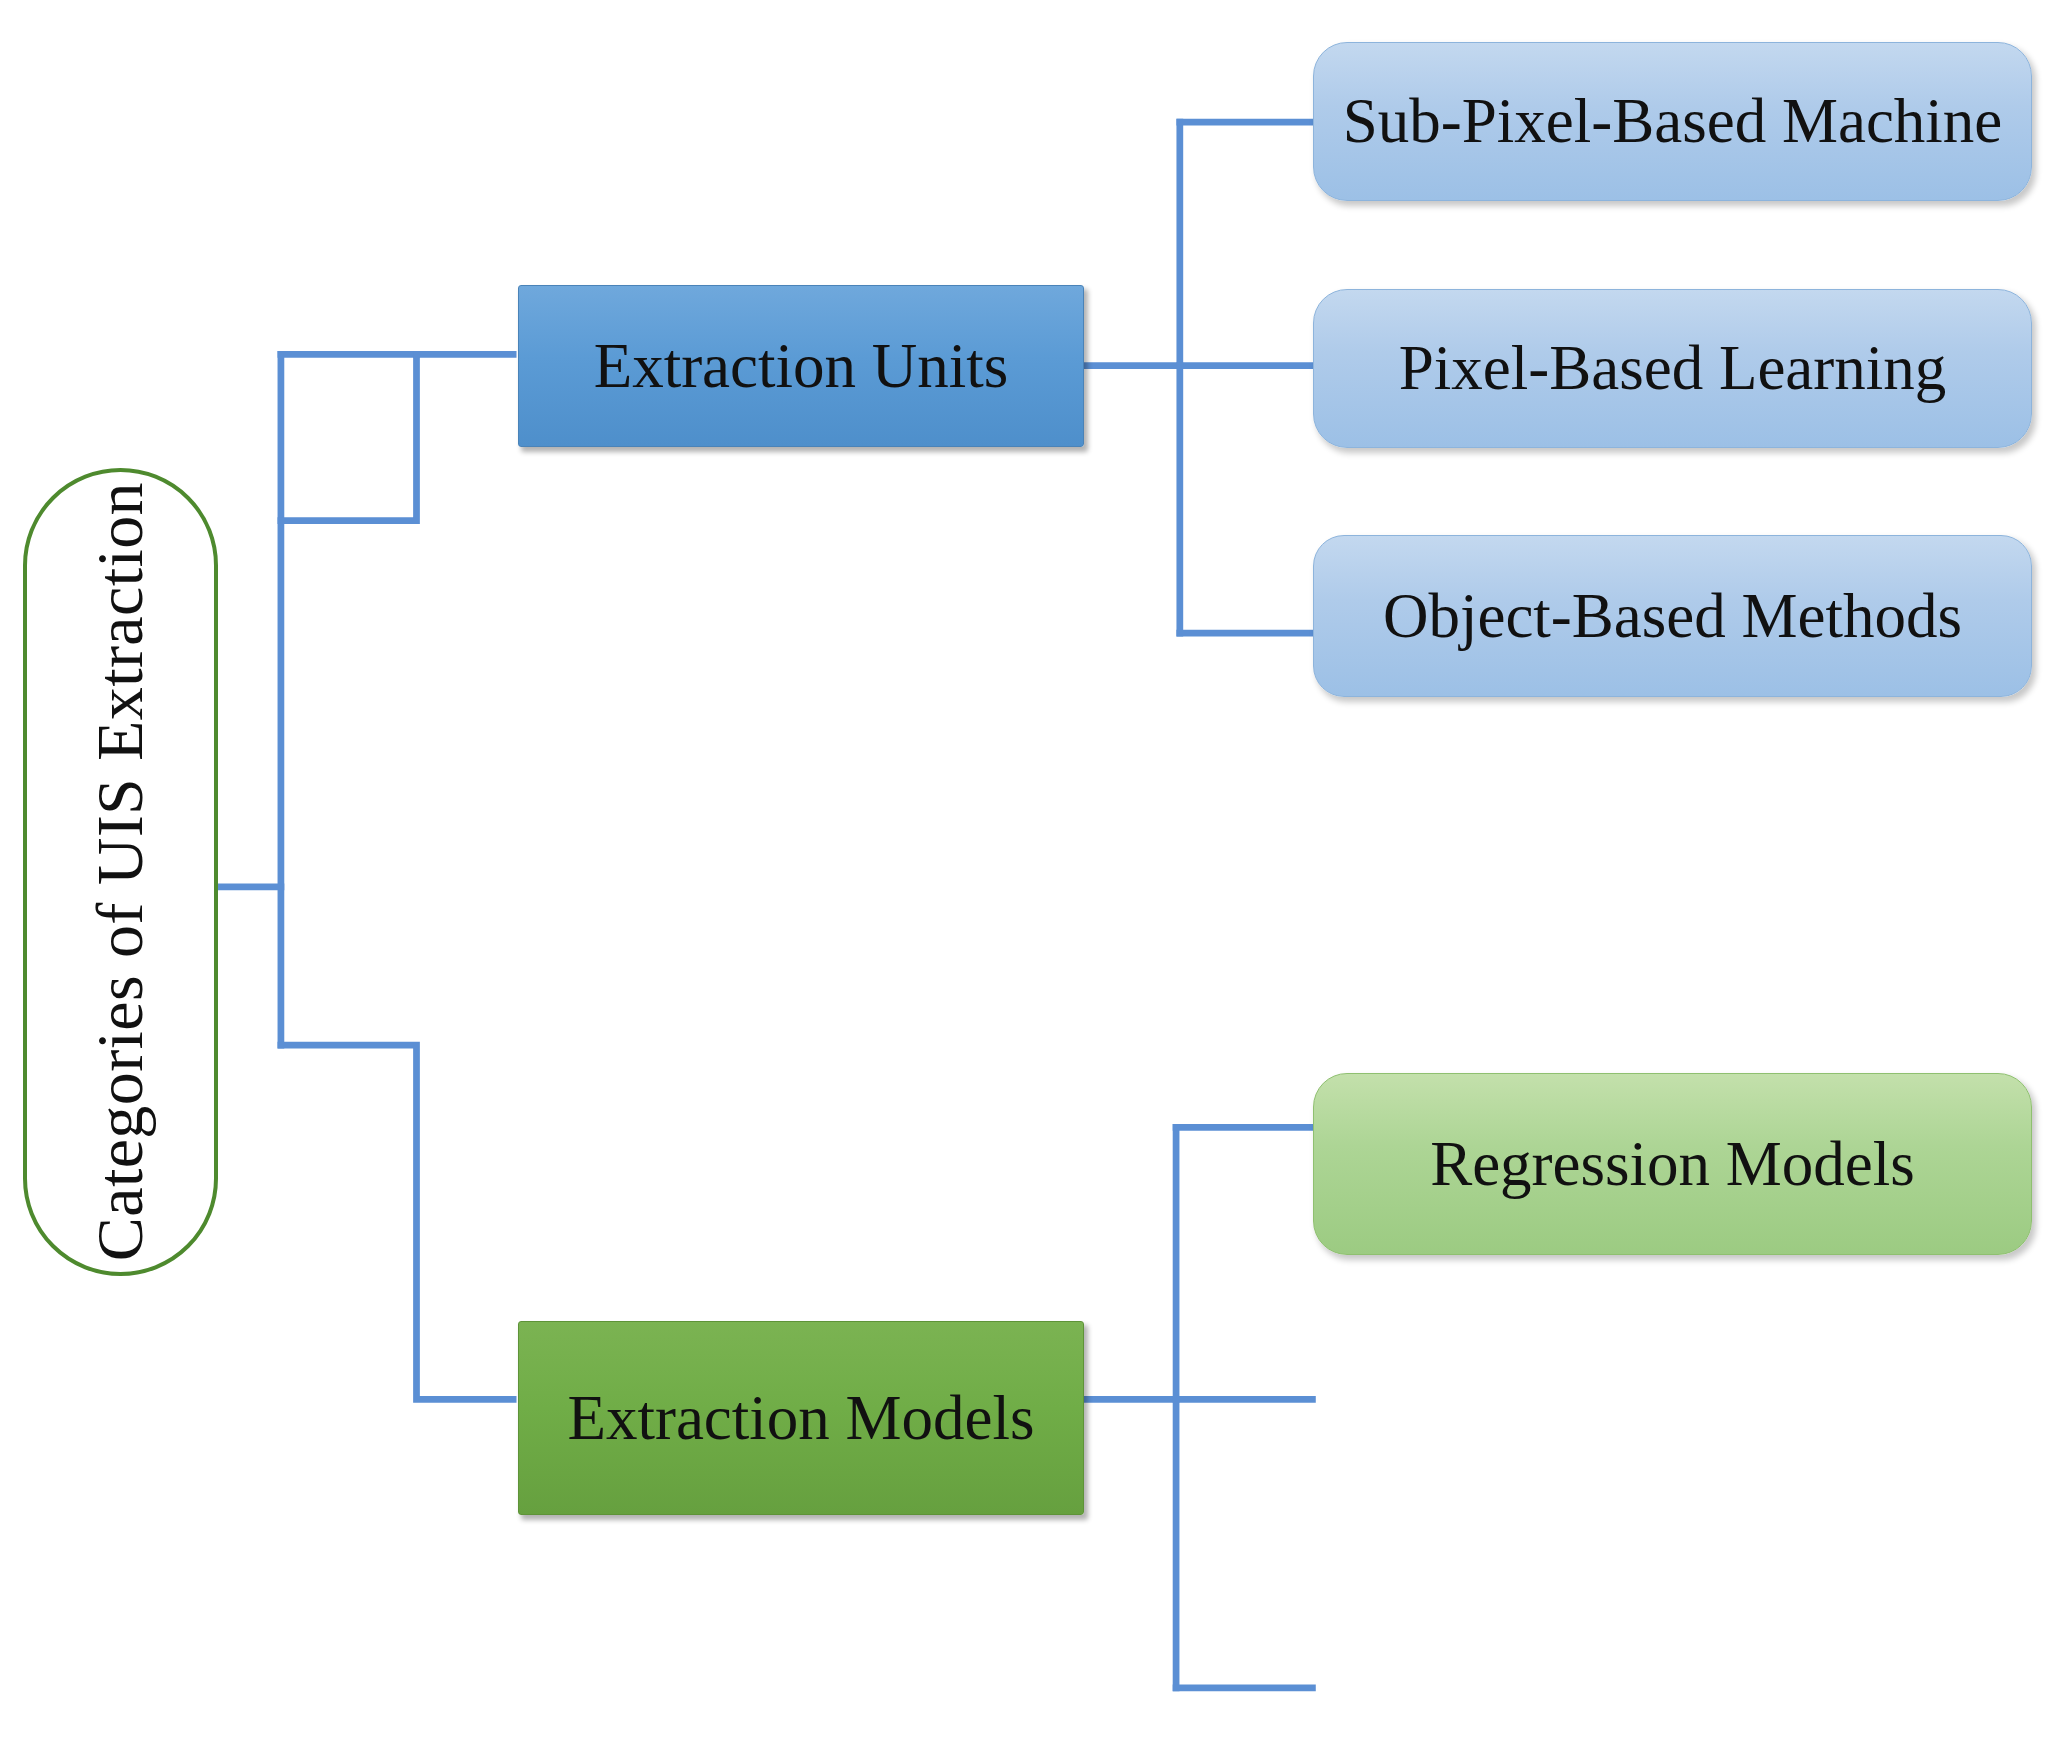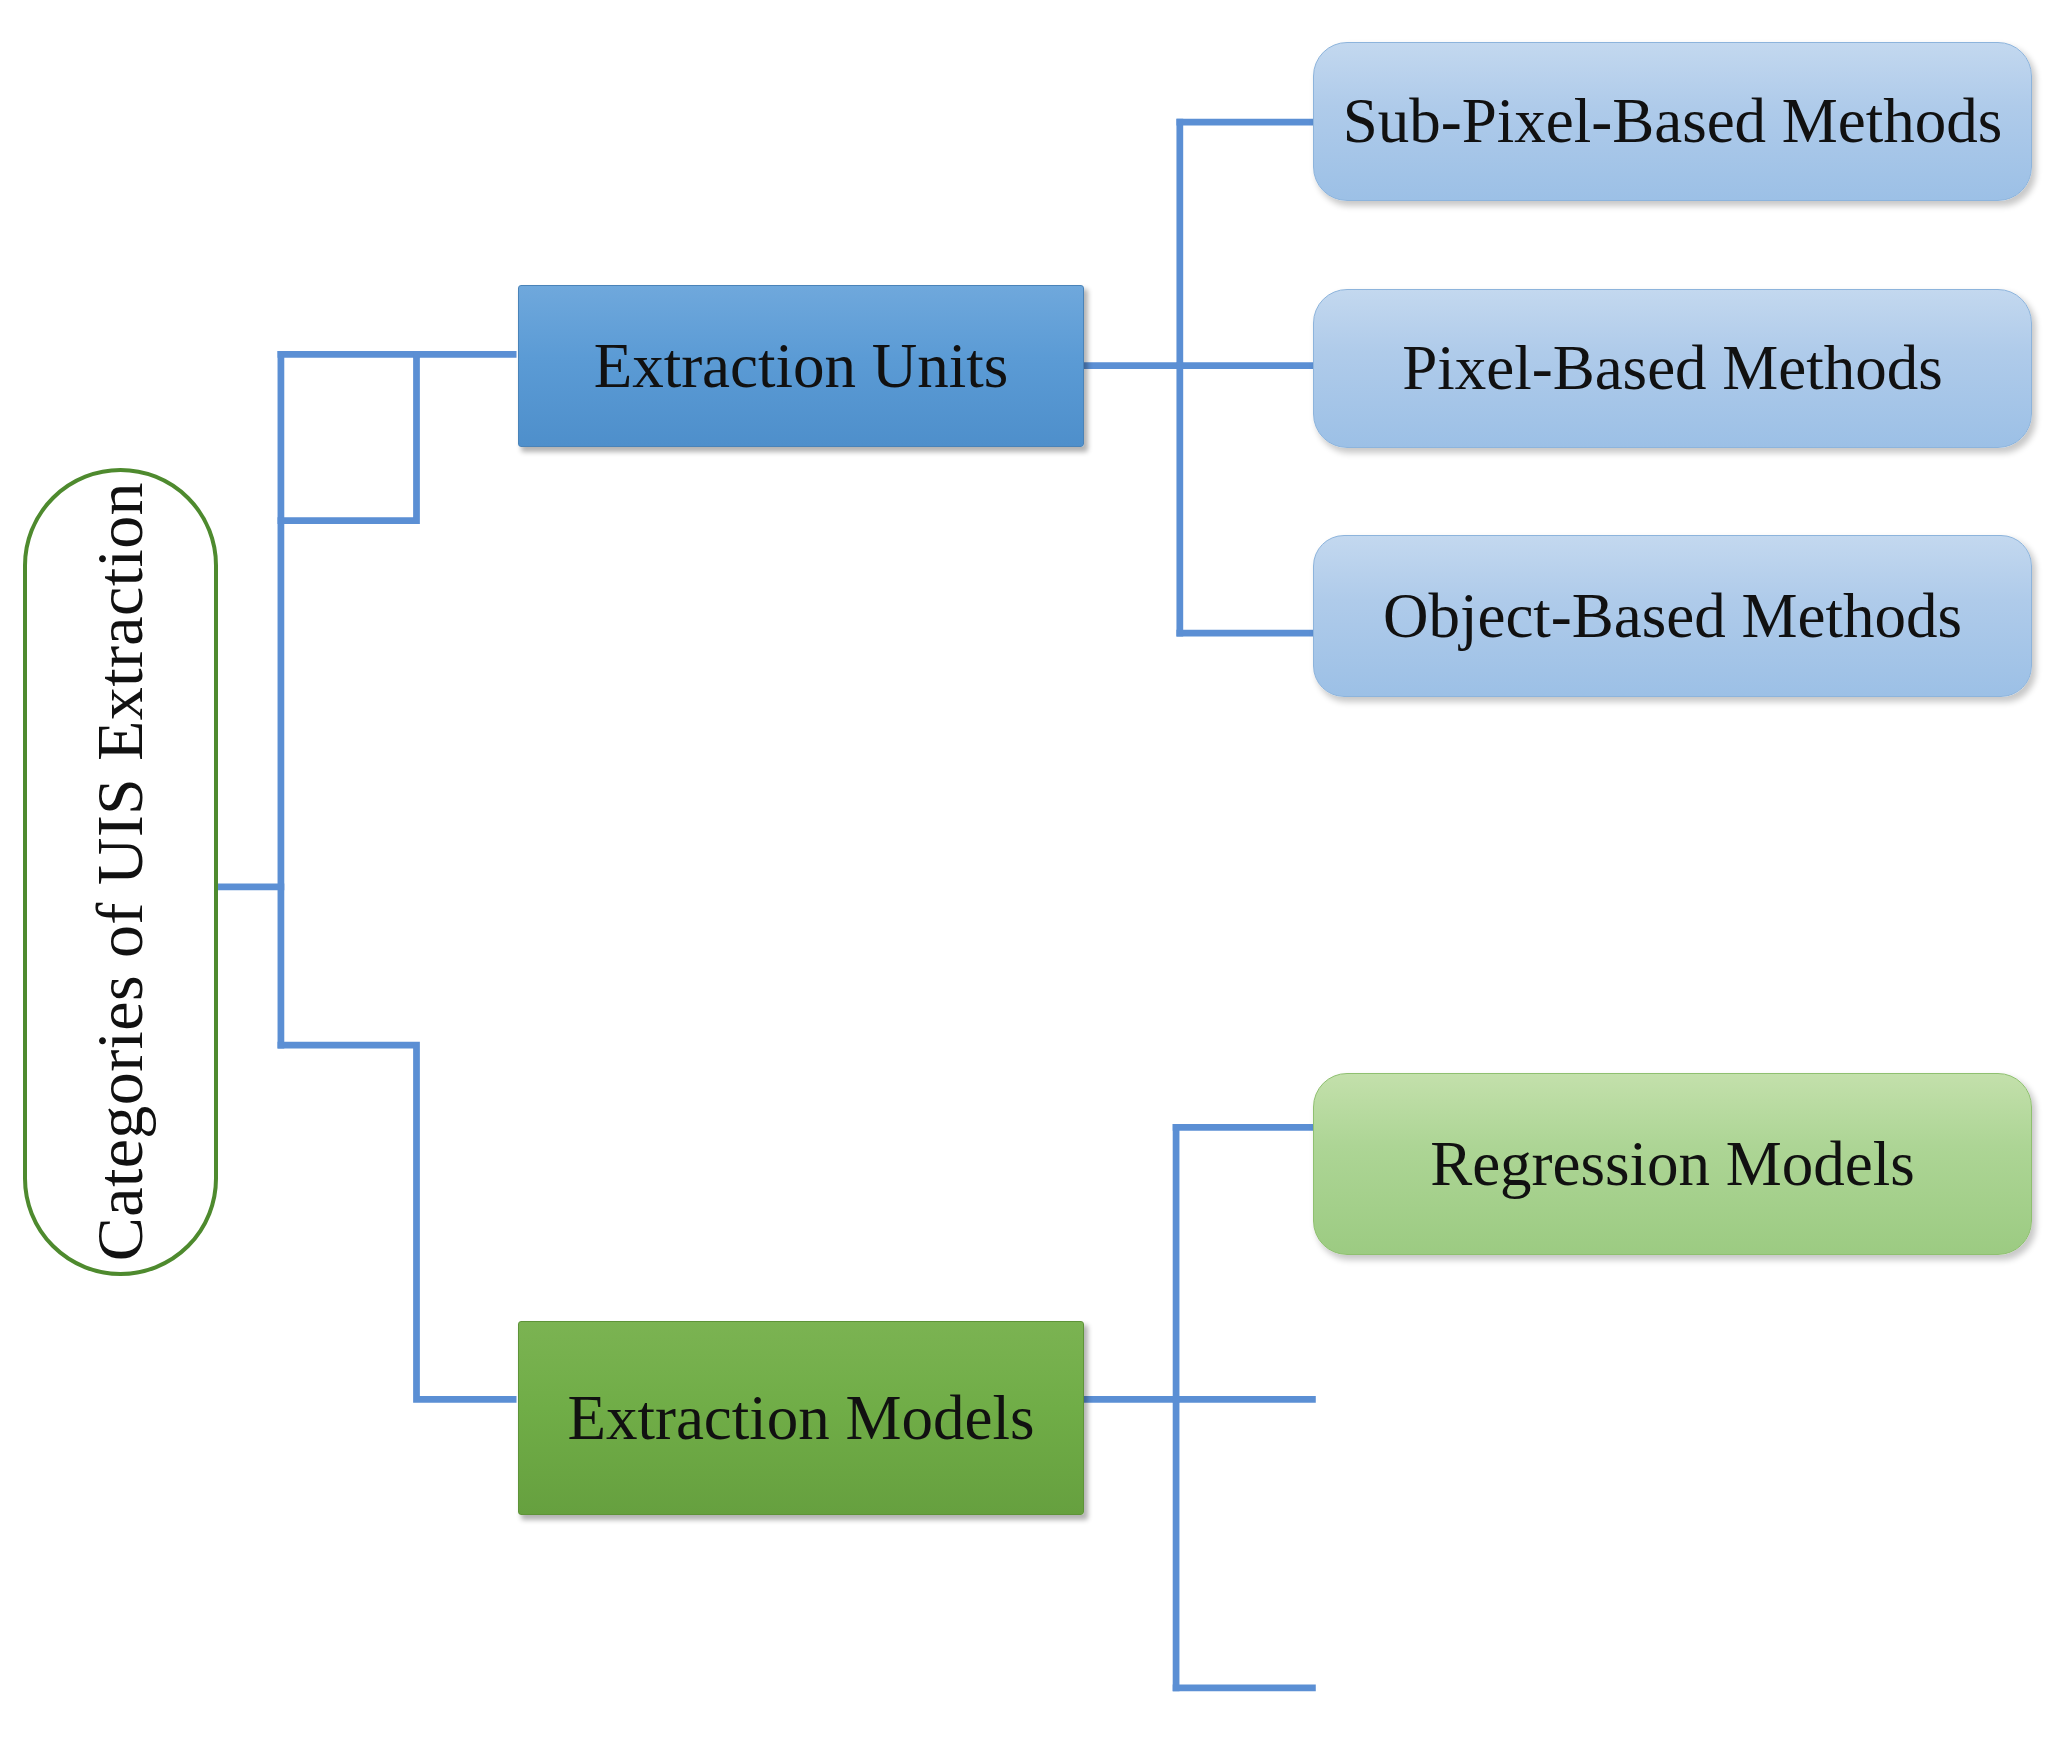--- a/index.html
+++ b/index.html
@@ -139,25 +139,25 @@
 
   <div class="node l1 l1-units">
     <span>Extraction Units</span>
   </div>
 
   <div class="node l1 l1-models">
     <span>Extraction Models</span>
   </div>
 
   <div class="node l2 l2-blue b-subpixel">
-    <span>Sub-Pixel-Based Methods</span>
+    <span>Sub-Pixel-Based Machine</span>
   </div>
 
   <div class="node l2 l2-blue b-pixel">
-    <span>Pixel-Based Methods</span>
+    <span>Pixel-Based Learning</span>
   </div>
 
   <div class="node l2 l2-blue b-object">
     <span>Object-Based Methods</span>
   </div>
 
   <div class="node l2 l2-green g-regression">
     <span>Regression Models</span>
   </div>
 

